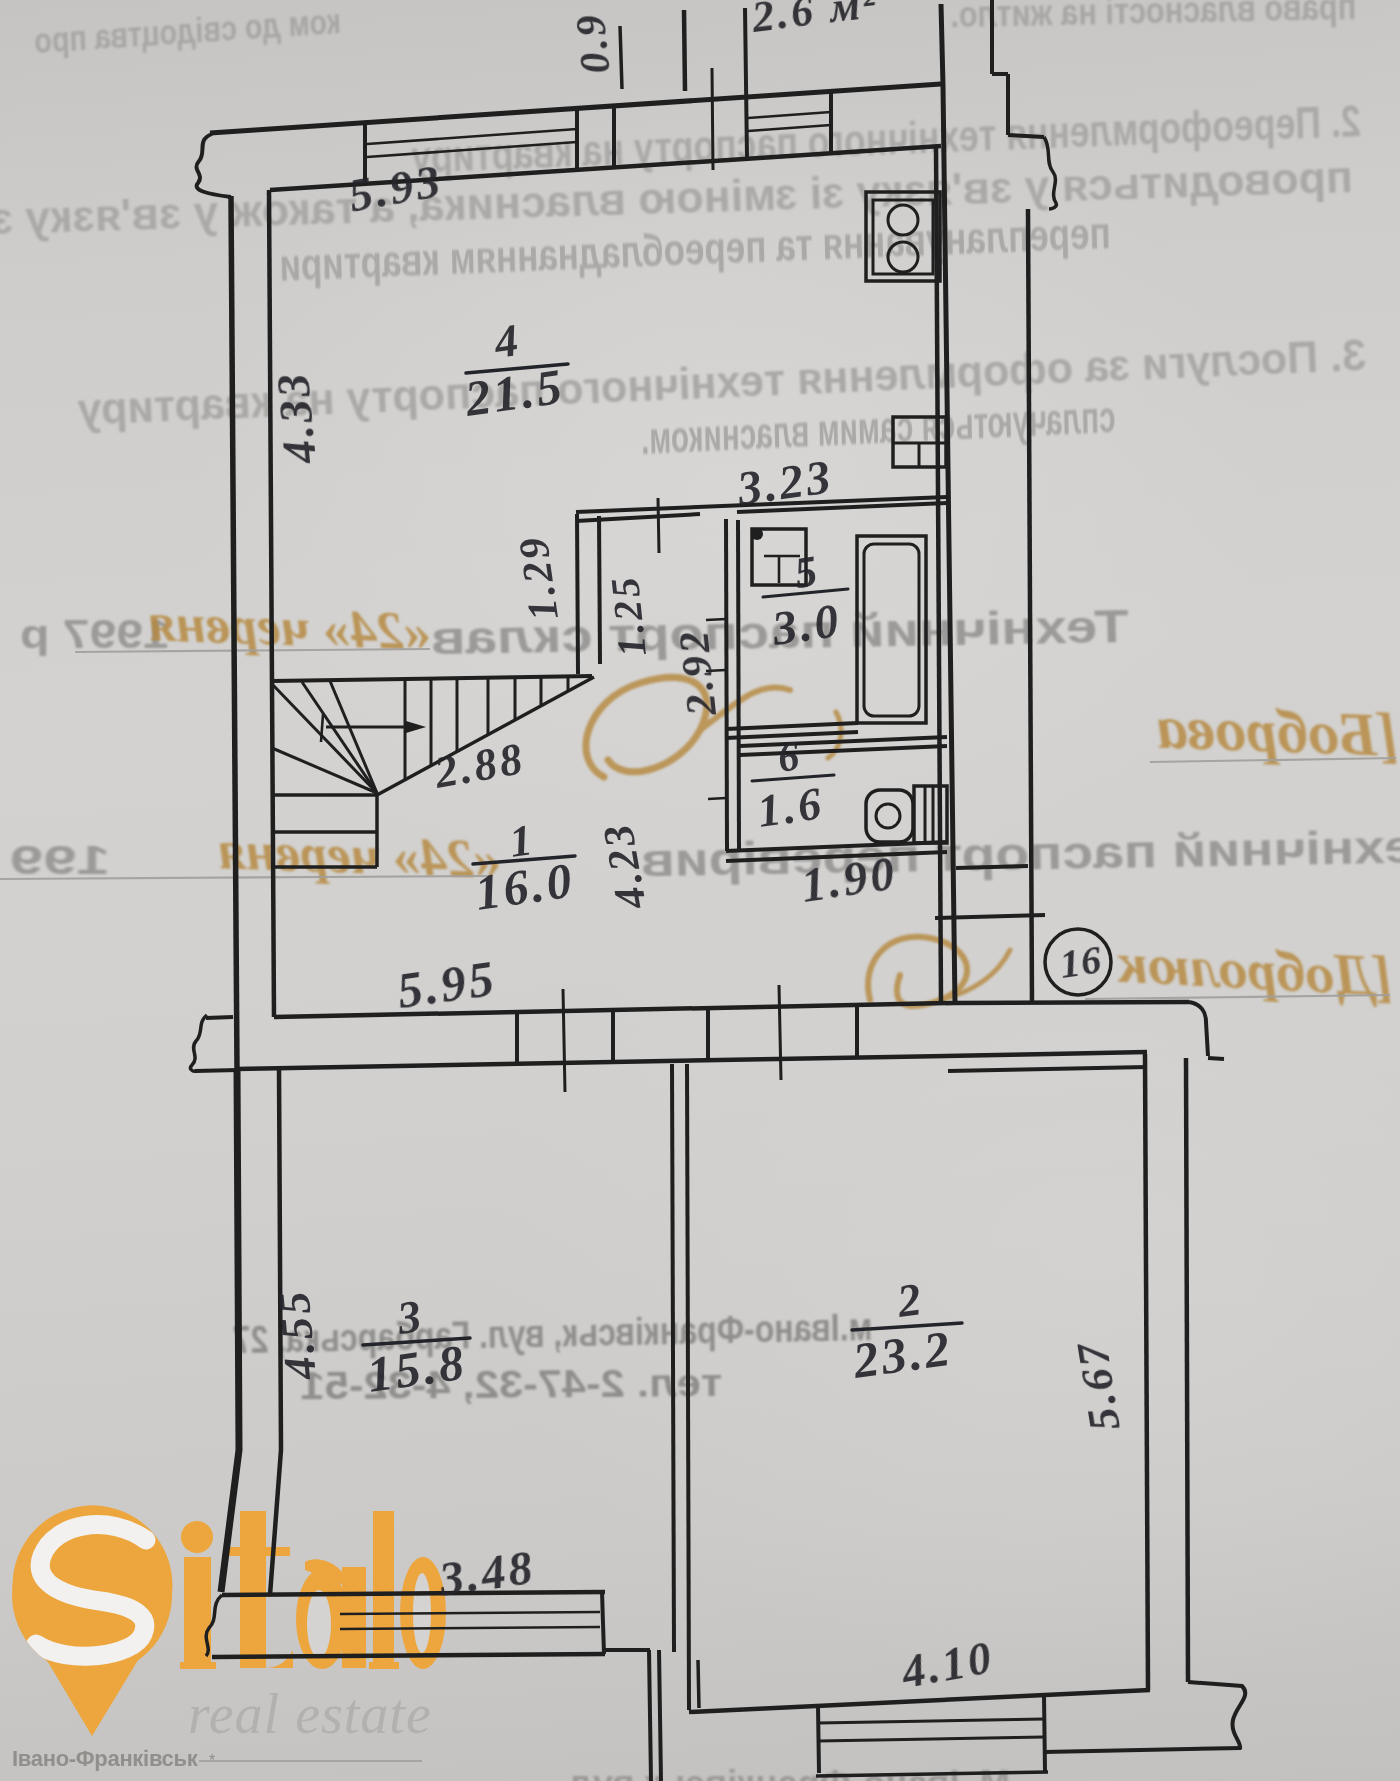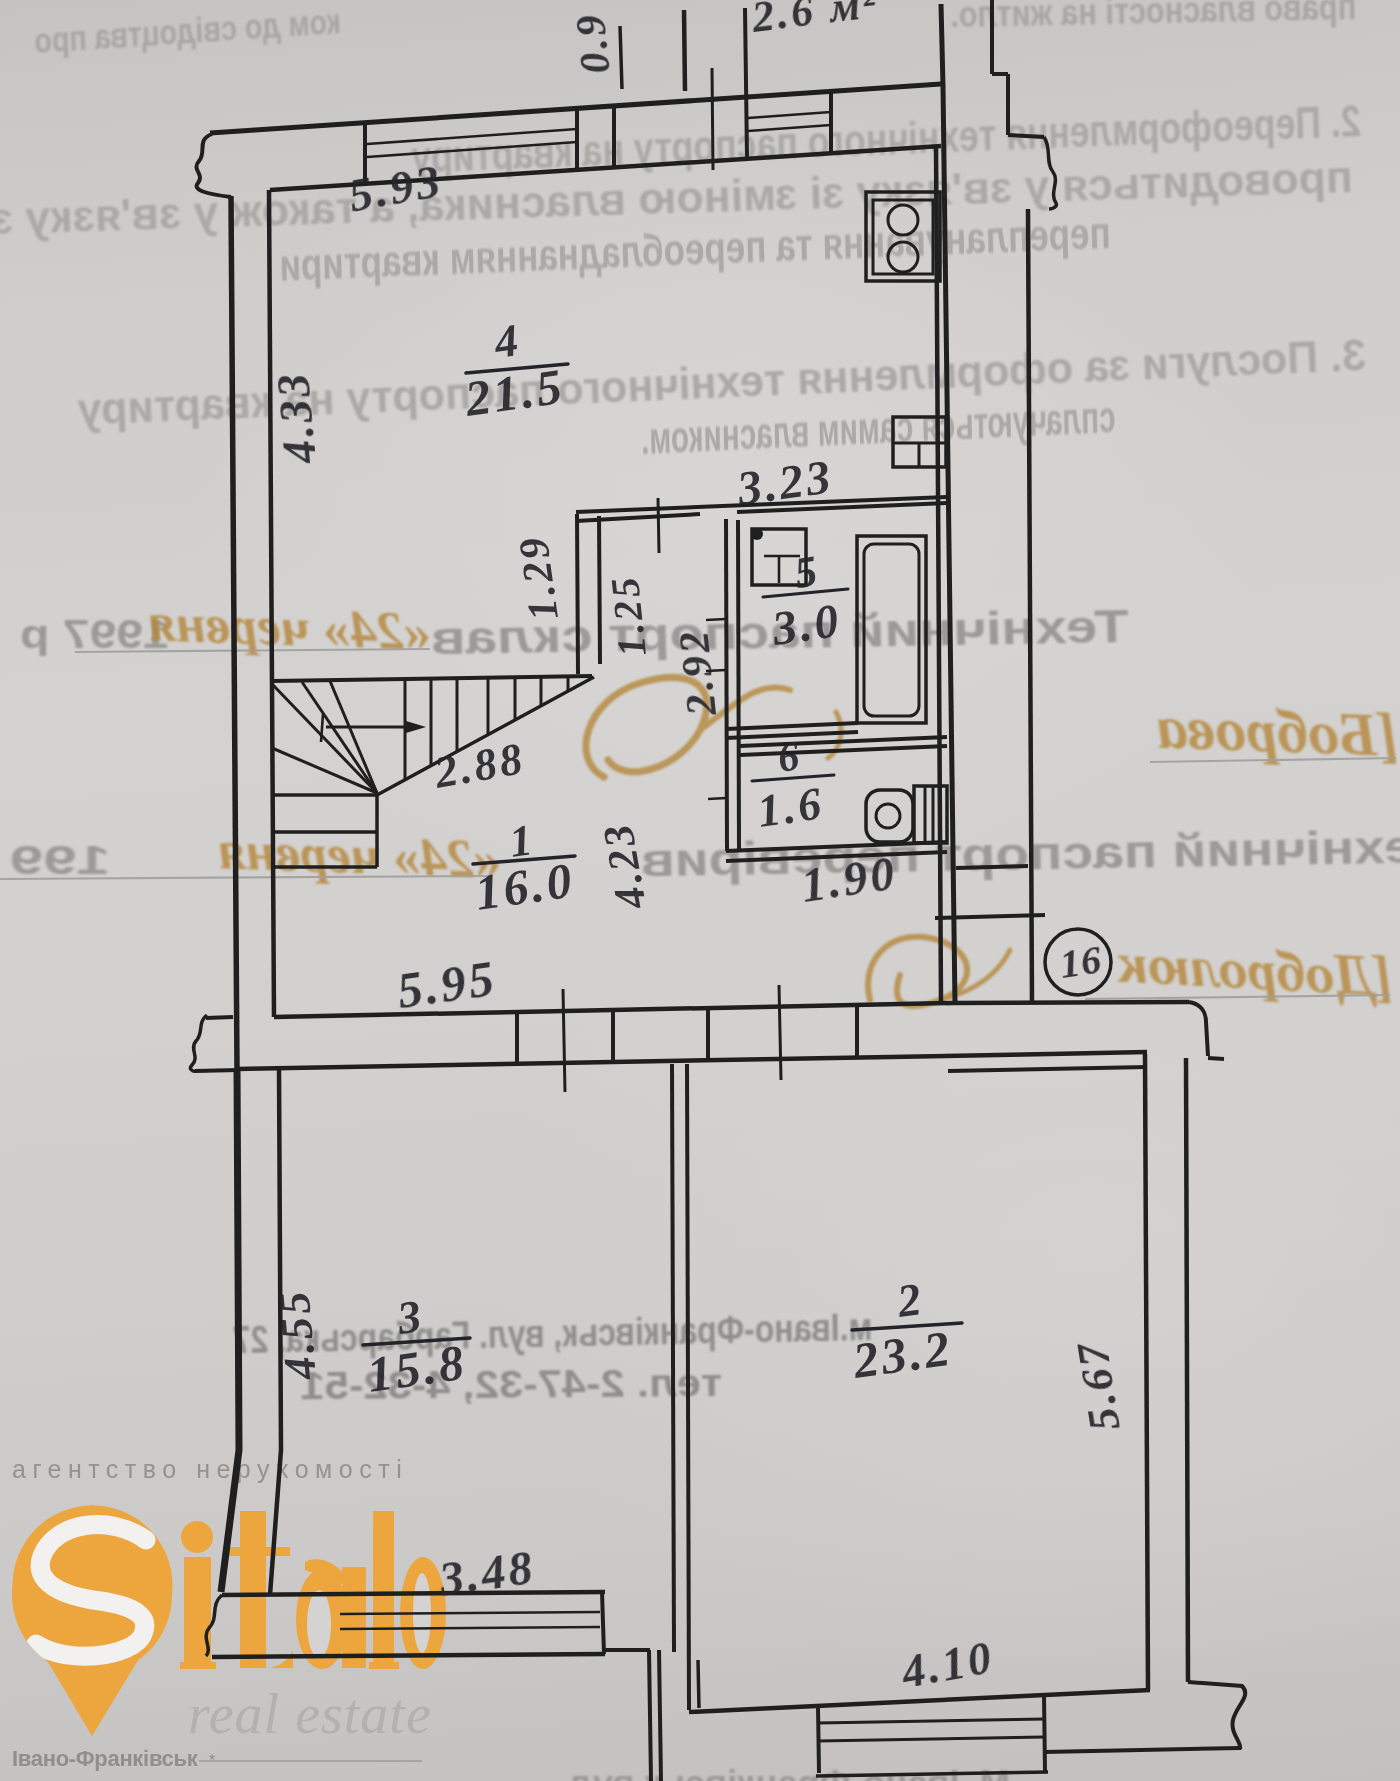--- a/index.html
+++ b/index.html
@@ -217,21 +217,20 @@
       <g stroke="#23232a" stroke-linecap="round">
         <line x1="466" y1="373" x2="568" y2="364" stroke-width="3.5"></line>
         <line x1="763" y1="597" x2="848" y2="589" stroke-width="3"></line>
         <line x1="752" y1="781" x2="834" y2="775" stroke-width="3"></line>
         <line x1="473" y1="864" x2="575" y2="856" stroke-width="3.5"></line>
         <line x1="363" y1="1345" x2="470" y2="1338" stroke-width="3.5"></line>
         <line x1="852" y1="1330" x2="962" y2="1323" stroke-width="3.5"></line>
       </g>
     </svg>
 
-<div class="abs" style="left:12px;top:1455px;font-size:25px;letter-spacing:6.5px;color:#94938f;z-index:3;">агентство нерухомості</div>
     <svg width="1400" height="1781" viewBox="0 0 1400 1781" style="z-index:3">
       <defs>
         <clipPath id="pinc">
           <path d="M92,1736 L34,1640 A80,80 0 1 1 151,1640 Z"></path>
           <circle cx="92" cy="1595" r="80"></circle>
         </clipPath>
       </defs>
       <g fill="#eda63e">
         <path d="M92,1736 L36,1642 A80,80 0 1 1 149,1642 Z"></path>
         <circle cx="92" cy="1595" r="80"></circle>

